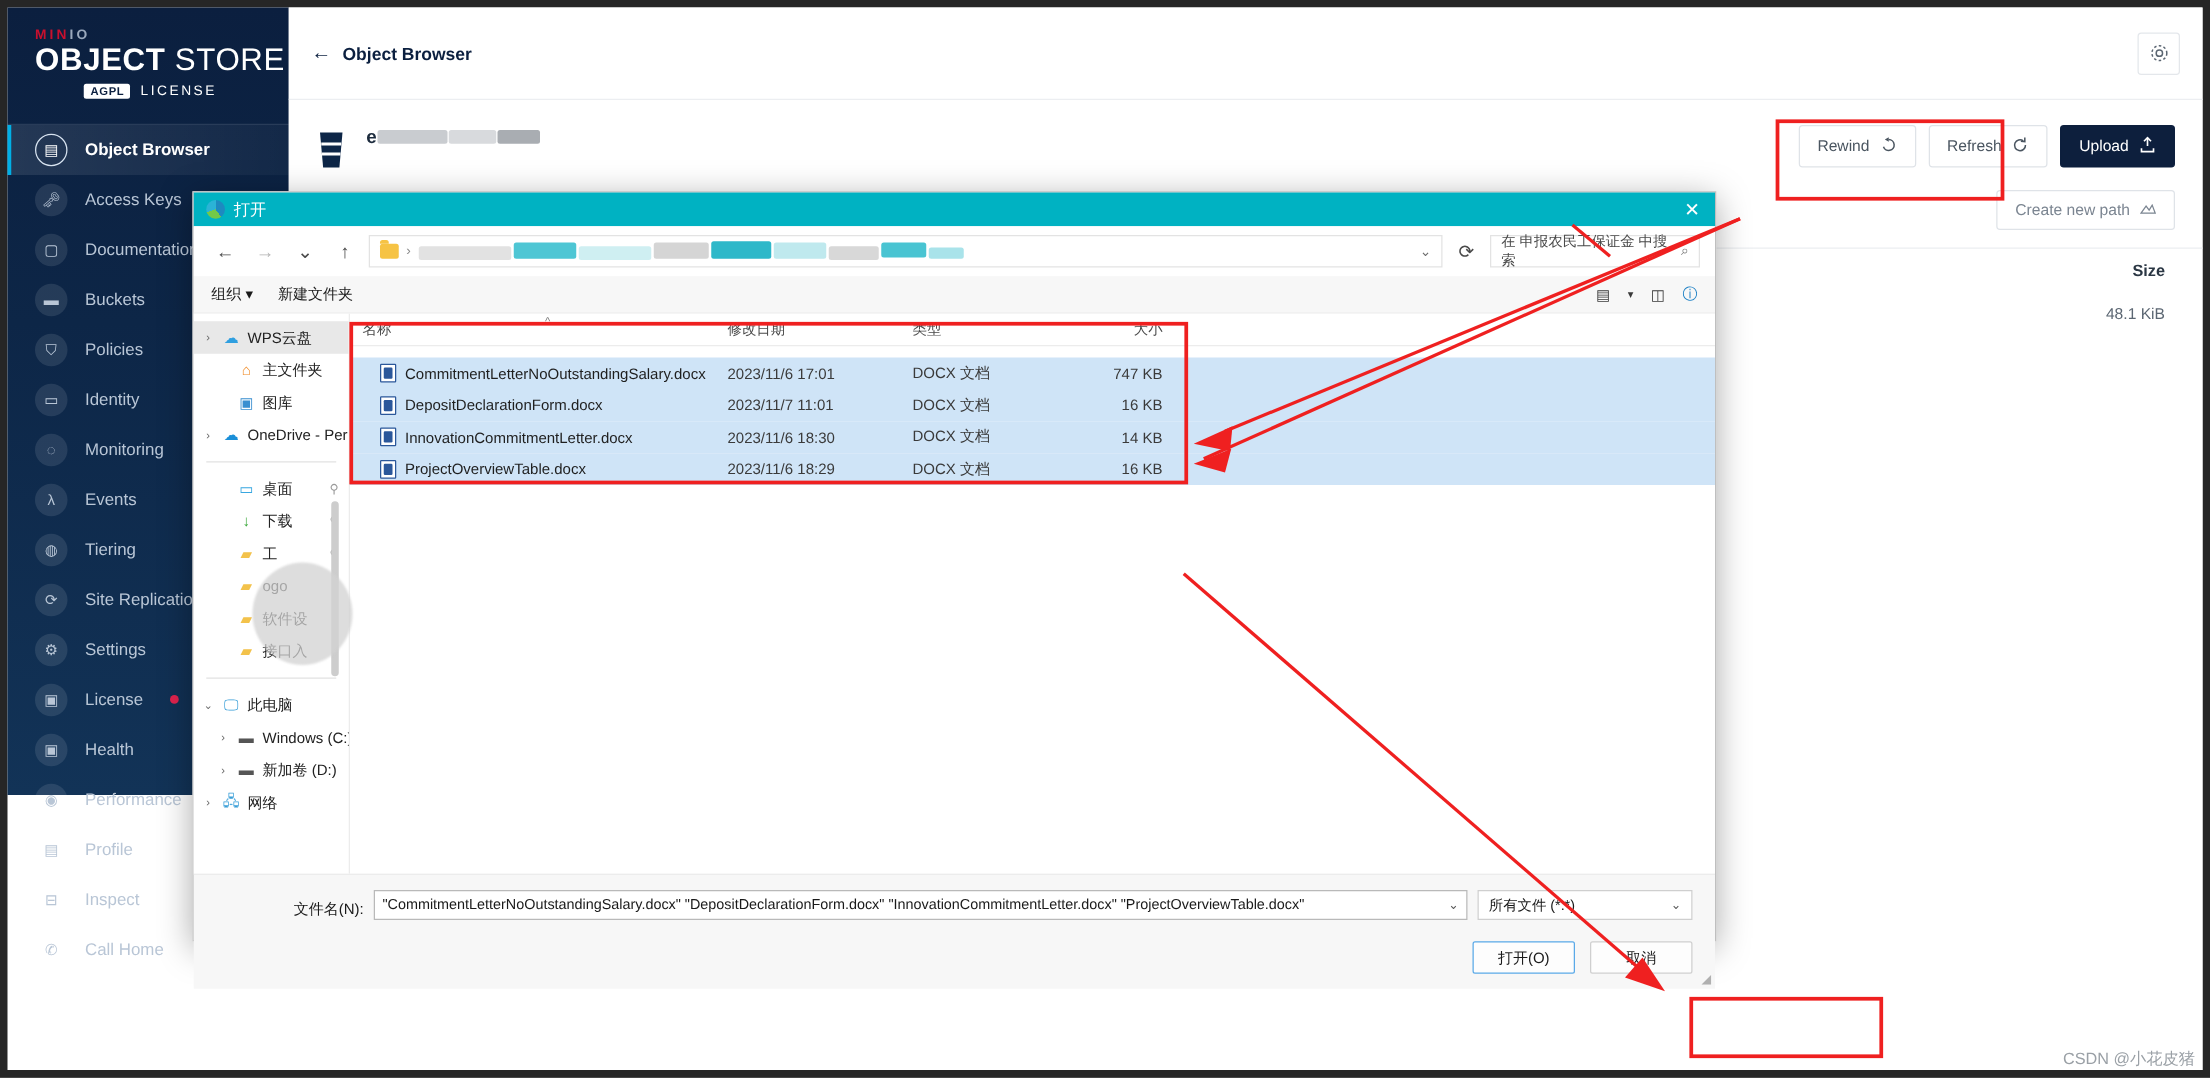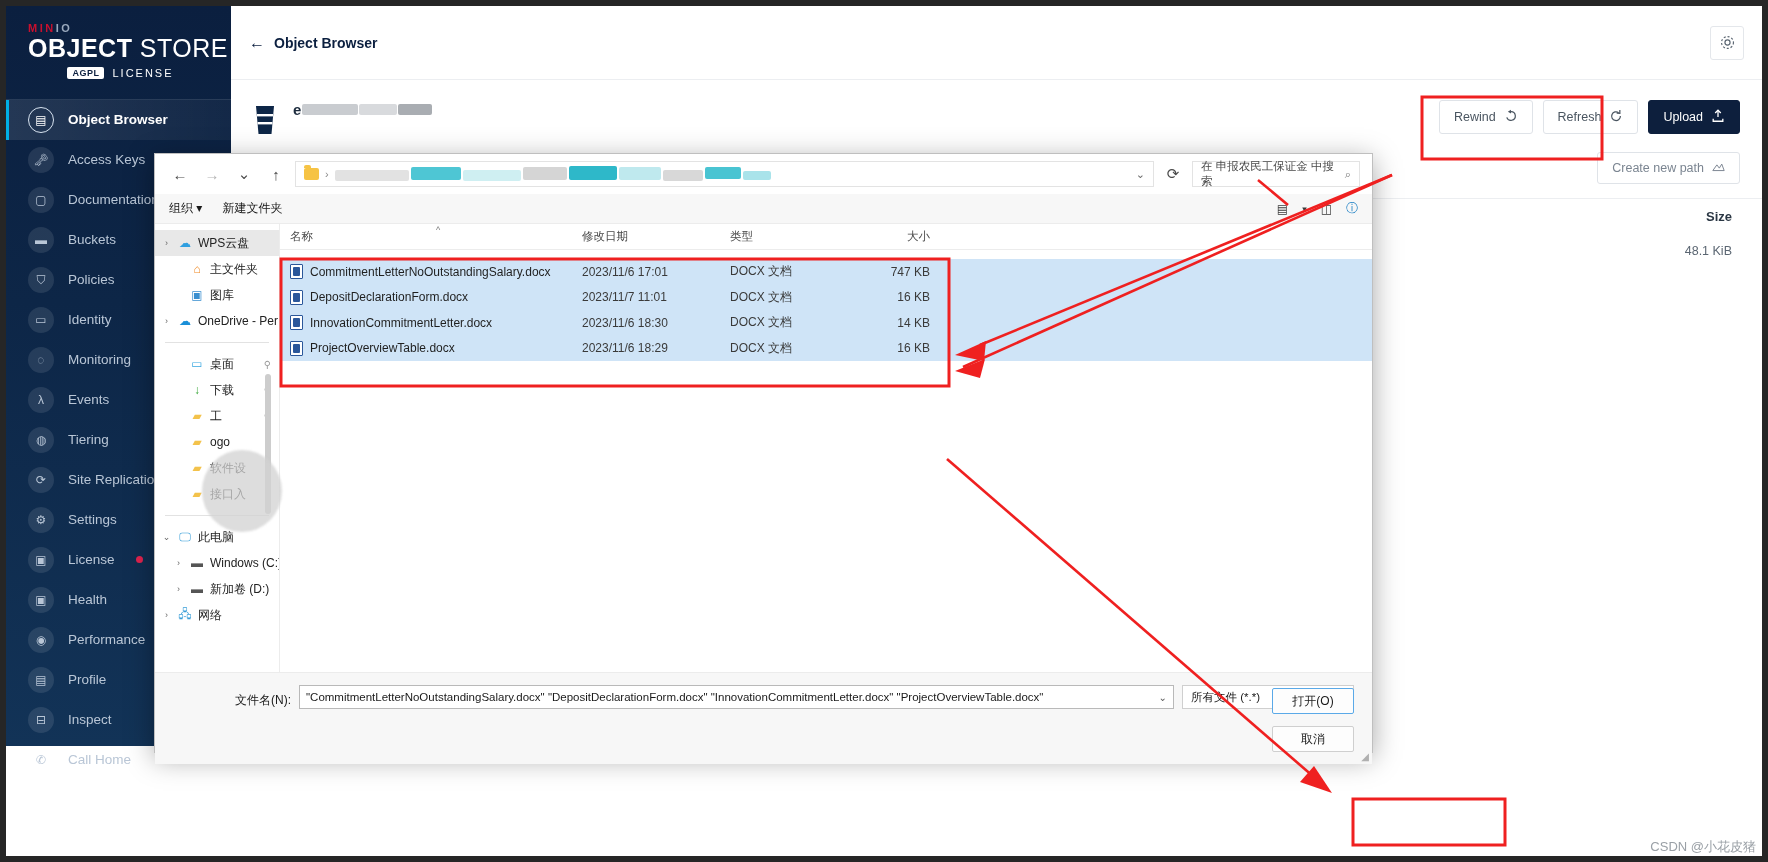--- a/index.html
+++ b/index.html
@@ -7,21 +7,21 @@
     width: 1768px; height: 862px;
     font-family: "Liberation Sans", "DejaVu Sans", sans-serif;
     background: #1a1a1a; overflow: hidden;
   }
   #root { position: relative; width: 1768px; height: 862px; background: #262626; }
 
   
   .console { position: absolute; left: 6px; top: 6px; width: 1756px; height: 850px; background: #fff; display: flex; }
 
   
-  .sidebar { width: 225px; height: 740px; background: linear-gradient(180deg,#0b1f3f 0%, #0d2647 40%, #123357 100%); flex: none; position: relative; }
+  .sidebar { width: 225px; height: 630px; background: linear-gradient(180deg,#0b1f3f 0%, #0d2647 40%, #123357 100%); flex: none; position: relative; }
   .brand { padding: 16px 0 14px 0; text-align: left; padding-left: 22px; }
   .brand .minio { color: #c8102e; font-size: 11px; font-weight: 700; letter-spacing: 2.5px; }
   .brand .minio .io { color: #9aa9bd; }
   .brand .os { color: #fff; font-size: 25px; font-weight: 700; letter-spacing: .5px; line-height: 1.1; margin-top: 1px;}
   .brand .os span.light { font-weight: 300; }
   .brand .lic { display:flex; align-items:center; gap:8px; justify-content:center; margin-top: 4px; padding-right:18px;}
   .brand .agpl { background:#fff; color:#0b1f3f; font-size:9px; font-weight:700; padding:1px 5px; border-radius:2px; letter-spacing:.5px;}
   .brand .licword { color:#fff; font-size:11px; letter-spacing:2px; }
   .navsep { height:1px; background: rgba(255,255,255,.12); margin: 6px 0 0 0; }
 
@@ -99,36 +99,36 @@
   .pin { margin-left:auto; margin-right:8px; color:#9a9a9a; font-size:10px; }
   .tree-scroll { position:absolute; left:110px; top:150px; width:6px; height:140px; background:#cdcdcd; border-radius:3px;}
 
   .filepane { flex:1; position:relative; background:#fff;}
   .fp-head { display:flex; height:26px; align-items:center; border-bottom:1px solid #ececec; color:#4a4a4a; font-size:11.5px; position:relative;}
   .fp-head .c { padding-left:10px; }
   .c-name { width:292px; } .c-date { width:148px; } .c-type { width:112px; } .c-size { width:110px; text-align:right; padding-right:12px;}
   .sortcaret { position:absolute; left:156px; top:1px; color:#7a7a7a; font-size:9px;}
   .frow { display:flex; align-items:center; height:25.5px; font-size:12px; color:#1f1f1f;}
   .frow.sel { background:#cfe4f7; }
-  .fname { width:292px; display:flex; align-items:center; gap:7px; padding-left:10px;text-align:center;}
+  .fname { width:292px; display:flex; align-items:center; gap:7px; padding-left:24px;text-align:center;}
   .docico { width:13px; height:15px; background:#fff; border:1px solid #2b579a; border-radius:1px; position:relative; flex:none; display:flex;align-items:center;justify-content:center;}
   .docico::after{content:"";width:7px;height:9px;background:#2b579a;border-radius:1px;}
   .fdate { width:148px; color:#3a3a3a; padding-left:10px;}
   .ftype { width:112px; color:#3a3a3a; padding-left:10px;}
   .fsize { width:110px; color:#3a3a3a; text-align:right; padding-right:12px;}
 
   .dlg-foot { height: 92px; background:#f7f7f7; position:relative; border-top:1px solid #ececec;}
   .fn-row { display:flex; align-items:flex-end; padding: 12px 18px 0 80px; gap:8px;}
   .fn-label { font-size:12px; color:#1a1a1a; white-space:nowrap; }
   .fn-input { flex:1; height:24px; border:1px solid #b9b9b9; background:#fff; display:flex; align-items:center; padding: 0 6px; font-size:11.5px; color:#1a1a1a; overflow:hidden;}
   .fn-input .v { flex:1; white-space:nowrap; overflow:hidden; }
   .fn-caret { color:#5a5a5a; font-size:10px; padding-left:6px;}
   .filter-sel { width:172px; height:24px; border:1px solid #cfcfcf; background:#fff; display:flex; align-items:center; padding:0 8px; font-size:11.5px; color:#1a1a1a;}
   .filter-sel .cc { margin-left:auto; color:#5a5a5a; font-size:10px;}
-  .btn-row { position:absolute; right:18px; bottom:12px; display:flex; gap:12px; align-items:center;flex-direction:column;}
+  .btn-row { position:absolute; right:18px; bottom:12px; display:flex; gap:12px; align-items:center;}
   .wbtn { width:82px; height:26px; background:#fdfdfd; border:1px solid #cfcfcf; border-radius:2px; font-size:12px; color:#1a1a1a; display:flex; align-items:center; justify-content:center; cursor:pointer;}
   .wbtn.default { border:1.5px solid #5aa9e8; }
   .resize { position:absolute; right:3px; bottom:2px; color:#b0b0b0; font-size:10px;}
 
   
   .anno { position:absolute; pointer-events:none; }
   .watermark { position:absolute; right:12px; bottom:6px; color:#9aa0a6; font-size:13px;}
   .blurcircle { position:absolute; border-radius:50%; background:rgba(210,210,210,.75); filter: blur(1px); }
 </style>
 </head>
@@ -301,20 +301,25 @@
       </div>
 
       <div class="tablehead">
         <div class="th">Size</div>
       </div>
       <div class="tdsize">48.1 KiB</div>
     </div>
   </div>
 
   <div class="dialog">
+    <div class="dlg-title">
+      <span class="globe"></span>
+      <span>打开</span>
+      <span class="dlg-close">✕</span>
+    </div>
 
     <div class="dlg-nav">
       <div class="navbtn">←</div>
       <div class="navbtn dim">→</div>
       <div class="navbtn">⌄</div>
       <div class="navbtn">↑</div>
       <div class="addressbar">
         <span class="addr-folder"></span>
         <span class="addr-sep">›</span>
         <span class="addr-blocks">

